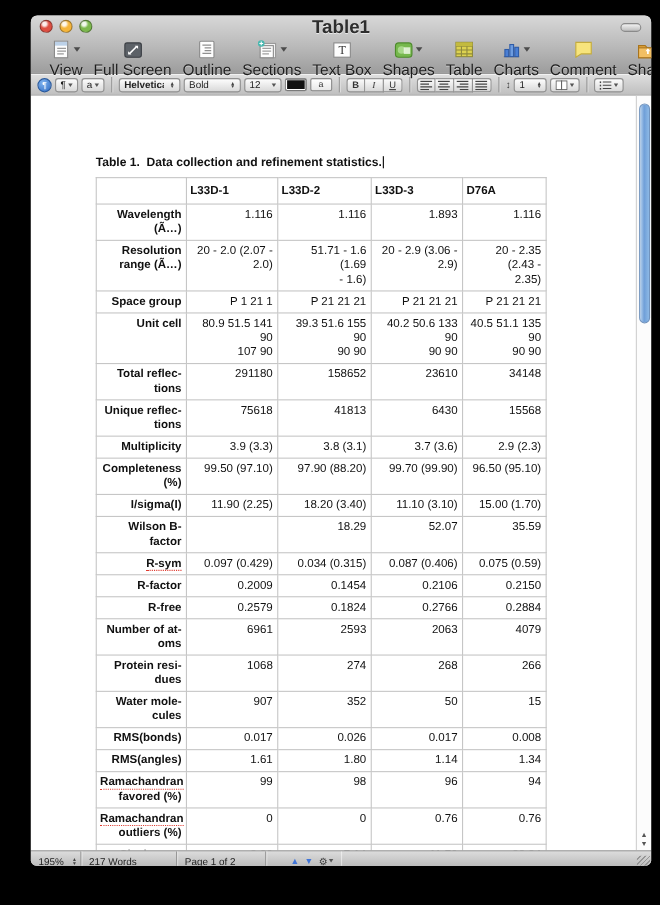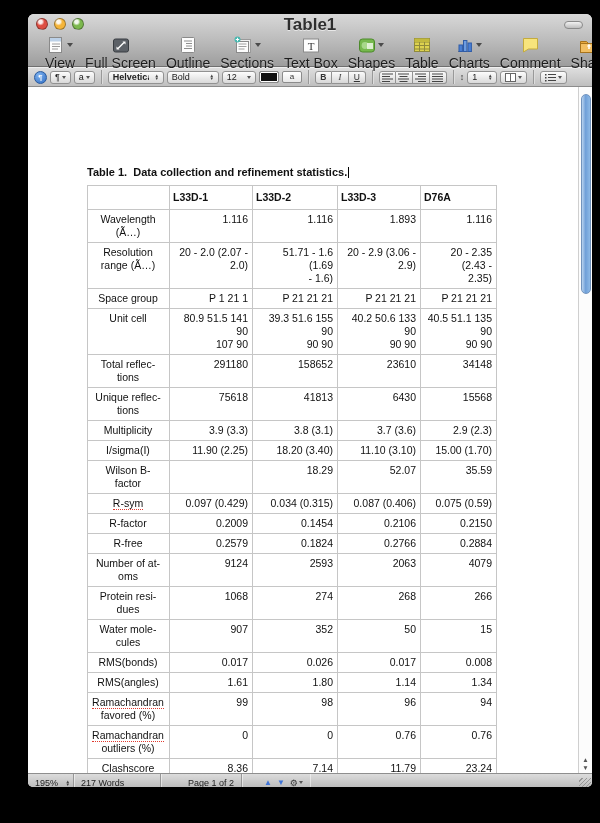--- a/index.html
+++ b/index.html
@@ -49,45 +49,45 @@
   .well.black{background:#111;box-shadow:inset 0 0 0 1px #fff;}
   .well.hl{background:linear-gradient(#fff,#e8e8e8);font-size:8px;text-align:center;line-height:10px;color:#333;}
   .seg-group{display:flex;}
   .seg{background:linear-gradient(#fbfbfb,#d7d7d7);border:1px solid #929292;width:17px;height:13px;
        box-sizing:border-box;display:flex;align-items:center;justify-content:center;font-size:8.5px;color:#333;}
   .seg + .seg{border-left:none;}
   .seg:first-child{border-radius:3px 0 0 3px;} .seg:last-child{border-radius:0 3px 3px 0;}
   .b{font-weight:bold;} .i{font-style:italic;font-family:"Liberation Serif",serif;} .u{text-decoration:underline;}
   
   .docarea{position:relative;height:686px;background:#fff;overflow:hidden;}
-  .page-content{position:absolute;left:59px;top:55px;width:410px;margin-top:24px;}
+  .page-content{position:absolute;left:59px;top:55px;width:410px;}
   .doc-title{font-size:11px;font-weight:bold;color:#111;white-space:pre;margin-bottom:7px;}
   .caret{display:inline-block;width:1px;height:11px;background:#000;vertical-align:-2px;margin-left:1px;}
   table.stats{border-collapse:collapse;table-layout:fixed;width:409px;font-size:10.5px;color:#111;}
   table.stats td,table.stats th{border:1px solid #c6c6c6;vertical-align:top;line-height:13px;
        padding:3px 4px 3px 3px;box-sizing:border-box;overflow:hidden;}
   table.stats th{font-weight:bold;text-align:left;height:24px;padding-top:5px;}
-  td.lab{font-weight:normal;text-align:center;white-space:pre-line;}
+  td.lab{font-weight:bold;text-align:right;white-space:pre-line;}
   td.val{text-align:right;white-space:pre-line;}
   .mis{border-bottom:1px dotted #e03a2f;}
   
   .vscroll{position:absolute;top:0;right:0;bottom:0;width:14px;background:#fcfcfc;
            border-left:1px solid #cfcfcf;box-sizing:border-box;}
   .vthumb{position:absolute;left:1.5px;top:7px;width:10px;height:200px;border-radius:6px;
           background:linear-gradient(90deg,#b8d2ee,#6f9fd8 45%,#8db9e6);border:1px solid #7193bd;box-sizing:border-box;}
   .varrows{position:absolute;bottom:2px;left:0;right:0;display:flex;flex-direction:column;
            align-items:center;gap:1px;font-size:6.5px;color:#555;line-height:7px;}
   
   .statusbar{height:17px;background:linear-gradient(#dcdcdc,#b3b3b3);border-top:1px solid #8e8e8e;
              display:flex;align-items:center;font-size:9px;color:#222;position:relative;}
   .sb-seg{height:100%;display:flex;align-items:center;border-right:1px solid #979797;
           box-shadow:1px 0 0 rgba(255,255,255,.5);padding:0 7px;box-sizing:border-box;}
   .sb-zoom{width:46px;justify-content:space-between;padding-right:3px;}
   .sb-words{width:87px;}
-  .sb-page{width:81px;justify-content:flex-end;}
+  .sb-page{width:81px;justify-content:flex-start;}
   .sb-nav{border-right:none;gap:5px;padding-left:22px;}
   .tri{font-size:8px;color:#3f74d8;}
   .gear{font-size:9px;color:#3a3a3a;display:flex;align-items:center;gap:1px;}
   .grip{position:absolute;right:1px;bottom:1px;width:12px;height:12px;
         background:repeating-linear-gradient(135deg,transparent 0 2px,#969696 2px 3px);}
   svg{display:block;}
 </style>
 </head>
 <body>
 
@@ -463,20 +463,28 @@
               <td class="val">15568</td>
             </tr>
             <tr>
               <td class="lab">Multiplicity</td>
               <td class="val">3.9 (3.3)</td>
               <td class="val">3.8 (3.1)</td>
               <td class="val">3.7 (3.6)</td>
               <td class="val">2.9 (2.3)</td>
             </tr>
             <tr>
+              <td class="lab">Completeness
+(%)</td>
+              <td class="val">99.50 (97.10)</td>
+              <td class="val">97.90 (88.20)</td>
+              <td class="val">99.70 (99.90)</td>
+              <td class="val">96.50 (95.10)</td>
+            </tr>
+            <tr>
               <td class="lab">I/sigma(I)</td>
               <td class="val">11.90 (2.25)</td>
               <td class="val">18.20 (3.40)</td>
               <td class="val">11.10 (3.10)</td>
               <td class="val">15.00 (1.70)</td>
             </tr>
             <tr>
               <td class="lab">Wilson B-
 factor</td>
               <td class="val"></td>
@@ -501,21 +509,21 @@
             <tr>
               <td class="lab">R-free</td>
               <td class="val">0.2579</td>
               <td class="val">0.1824</td>
               <td class="val">0.2766</td>
               <td class="val">0.2884</td>
             </tr>
             <tr>
               <td class="lab">Number of at-
 oms</td>
-              <td class="val">9124</td>
+              <td class="val">6961</td>
               <td class="val">2593</td>
               <td class="val">2063</td>
               <td class="val">4079</td>
             </tr>
             <tr>
               <td class="lab">Protein resi-
 dues</td>
               <td class="val">1068</td>
               <td class="val">274</td>
               <td class="val">268</td>

